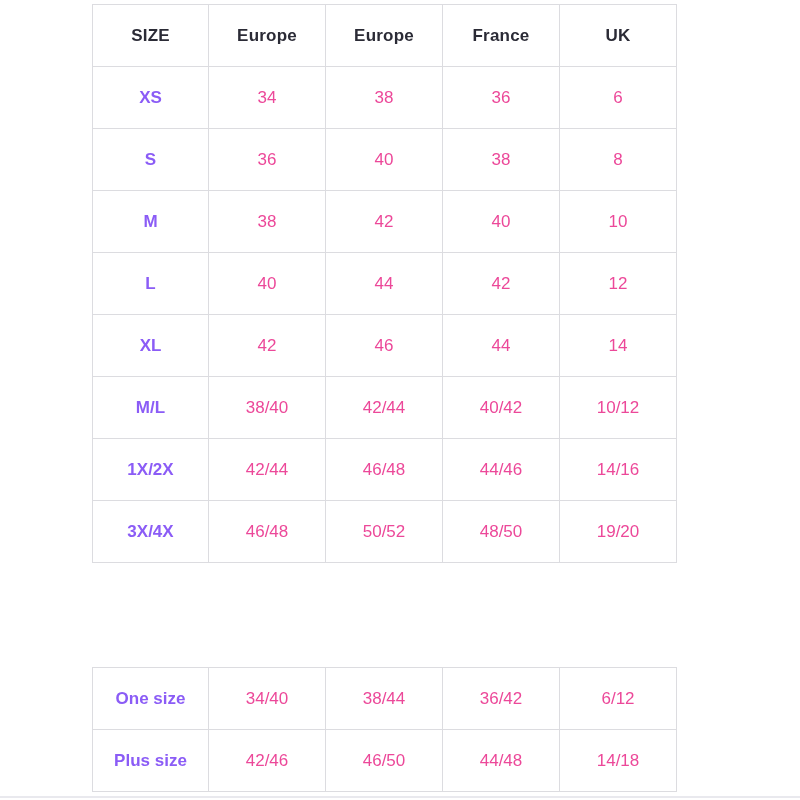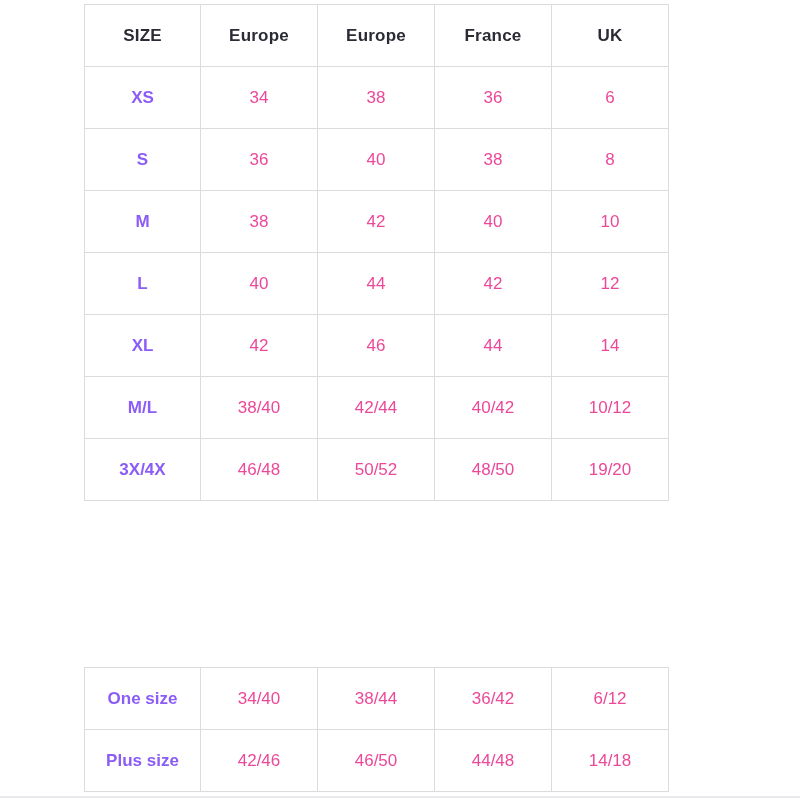--- a/index.html
+++ b/index.html
@@ -10,21 +10,21 @@
   .page {
     position: relative;
     width: 800px;
     height: 800px;
     background: #ffffff;
     overflow: hidden;
     font-family: "Liberation Sans", sans-serif;
   }
   table.size-table {
     position: absolute;
-    left: 84px;
+    left: 92px;
     border-collapse: collapse;
     table-layout: fixed;
   }
   table.size-table col.c0 { width: 116px; }
   table.size-table col.c1,
   table.size-table col.c2,
   table.size-table col.c3,
   table.size-table col.c4 { width: 117px; }
   #table-main { top: 4px; }
   #table-special { top: 667px; }
@@ -120,20 +120,27 @@
         <td>14</td>
       </tr>
       <tr>
         <td class="row-label">M/L</td>
         <td>38/40</td>
         <td>42/44</td>
         <td>40/42</td>
         <td>10/12</td>
       </tr>
       <tr>
+        <td class="row-label">1X/2X</td>
+        <td>42/44</td>
+        <td>46/48</td>
+        <td>44/46</td>
+        <td>14/16</td>
+      </tr>
+      <tr>
         <td class="row-label">3X/4X</td>
         <td>46/48</td>
         <td>50/52</td>
         <td>48/50</td>
         <td>19/20</td>
       </tr>
     </tbody>
   </table>
 
   <table class="size-table" id="table-special">

